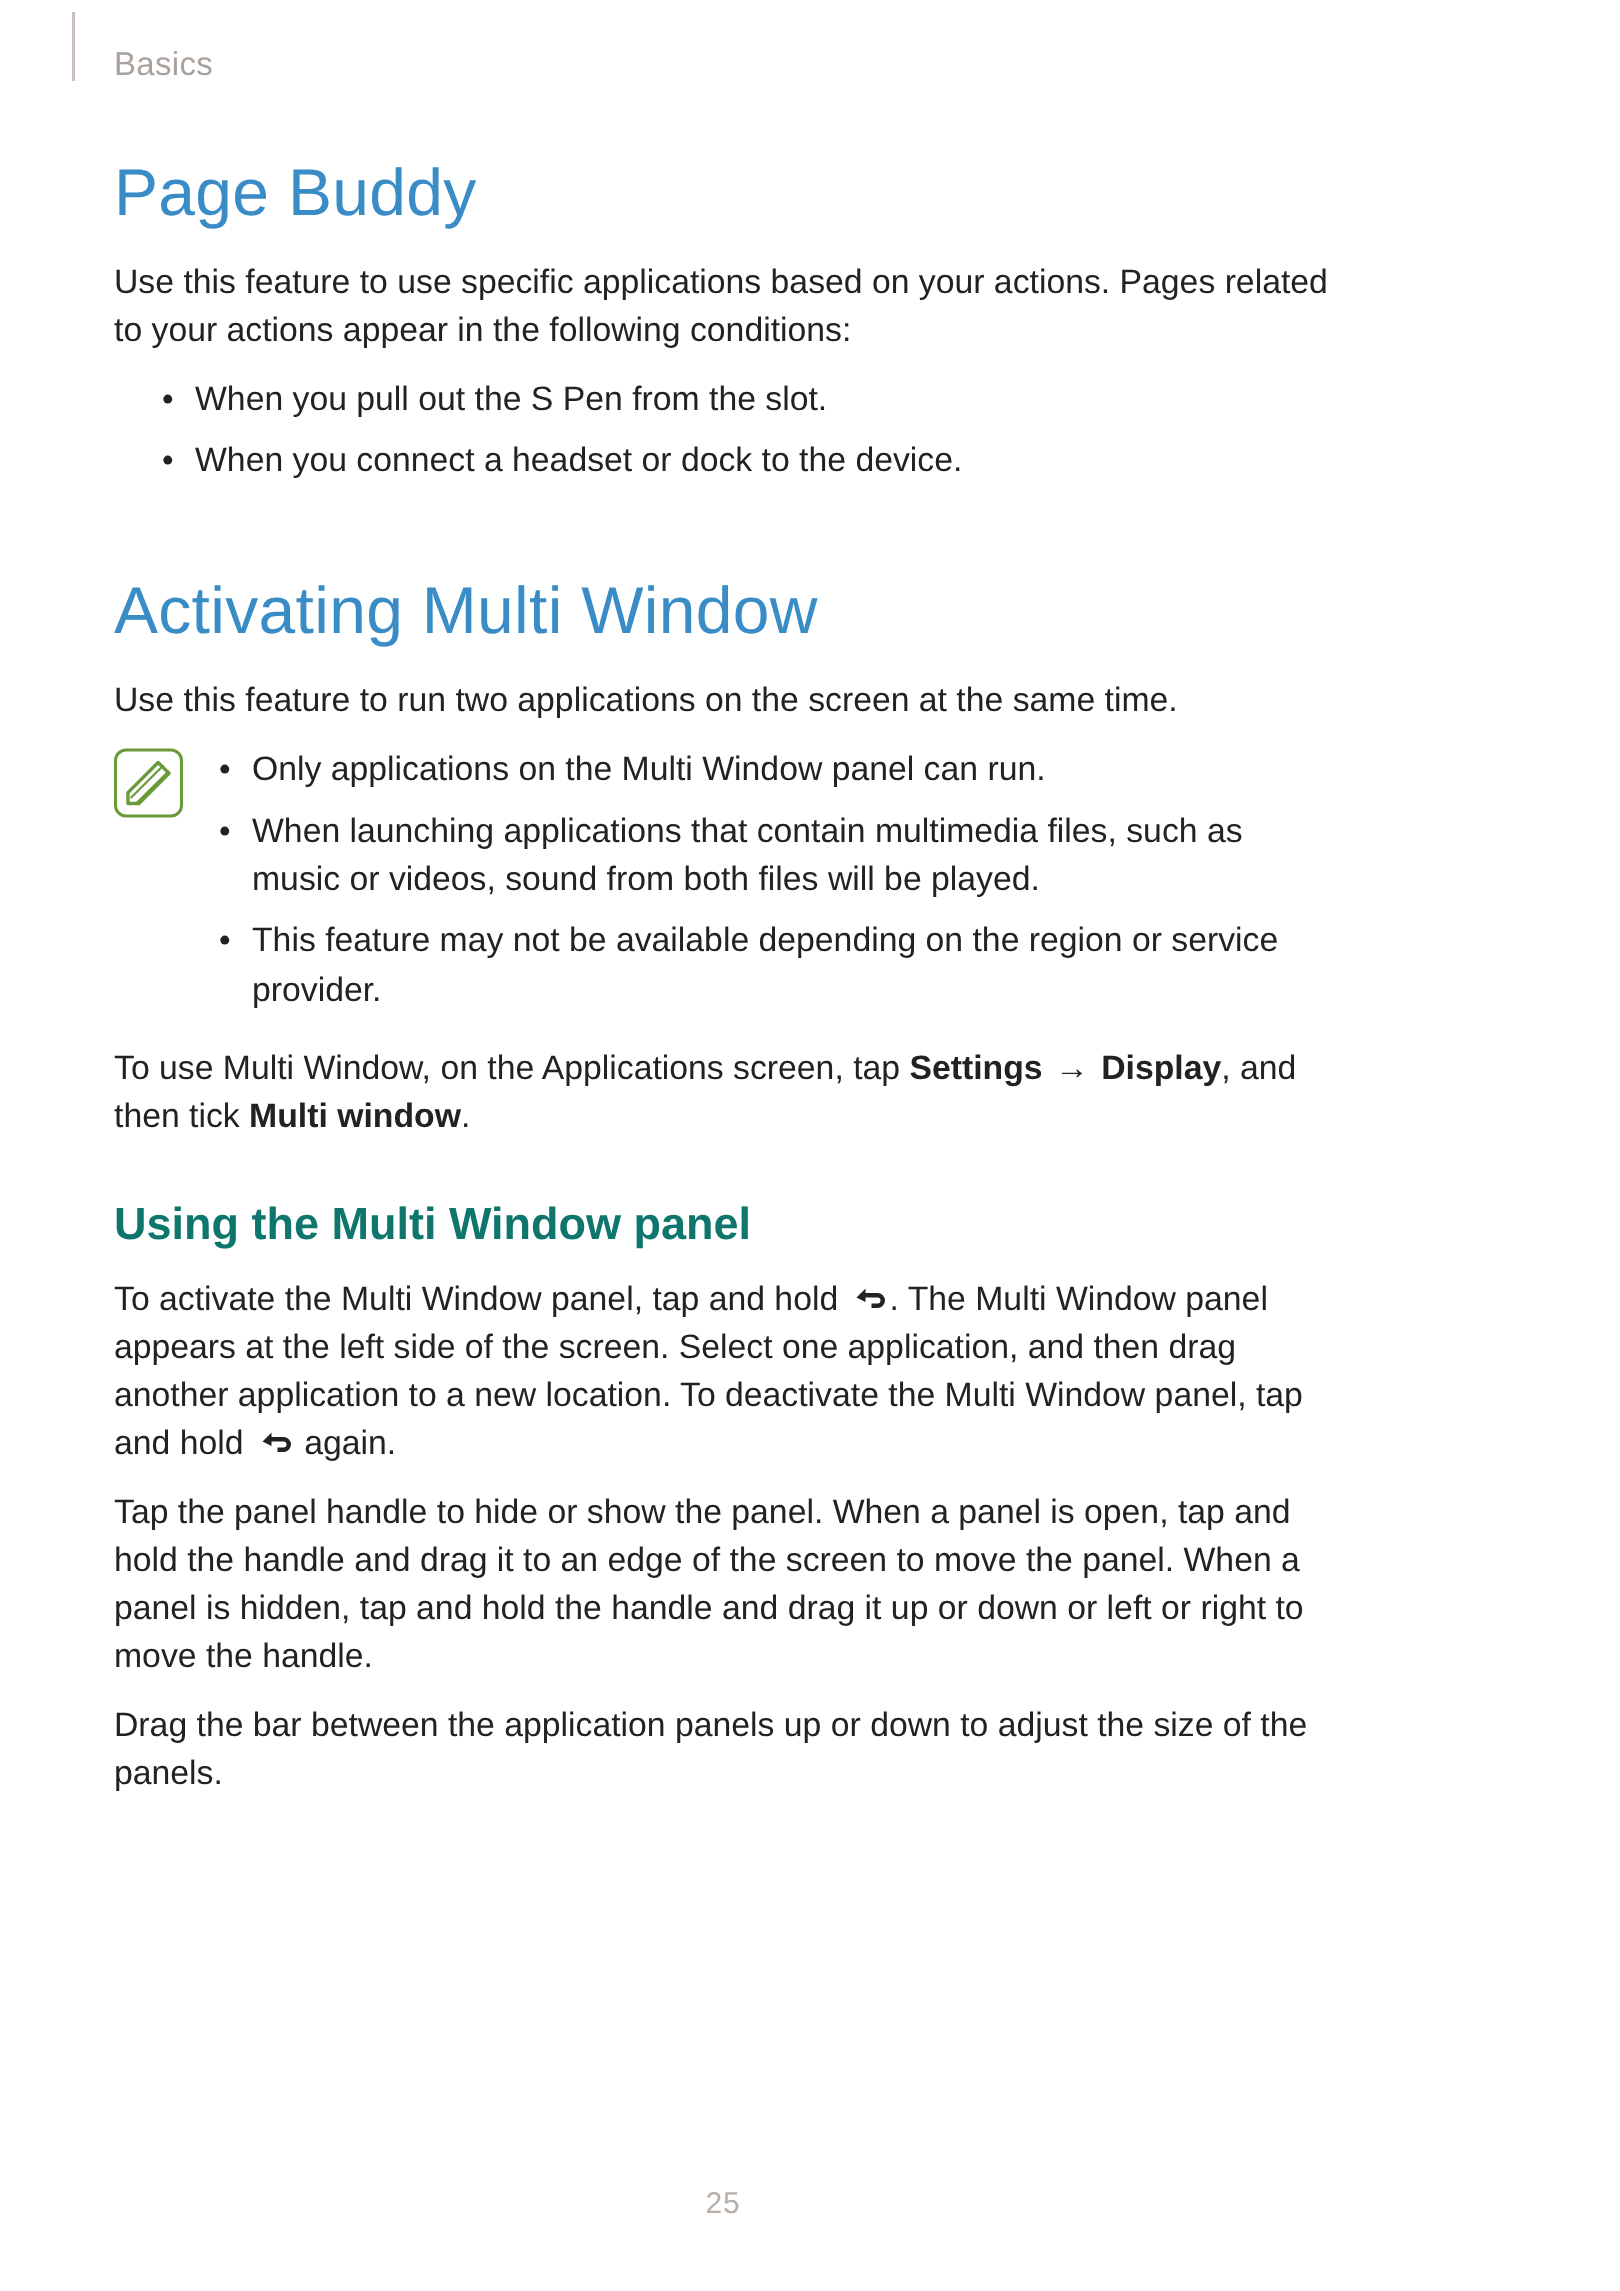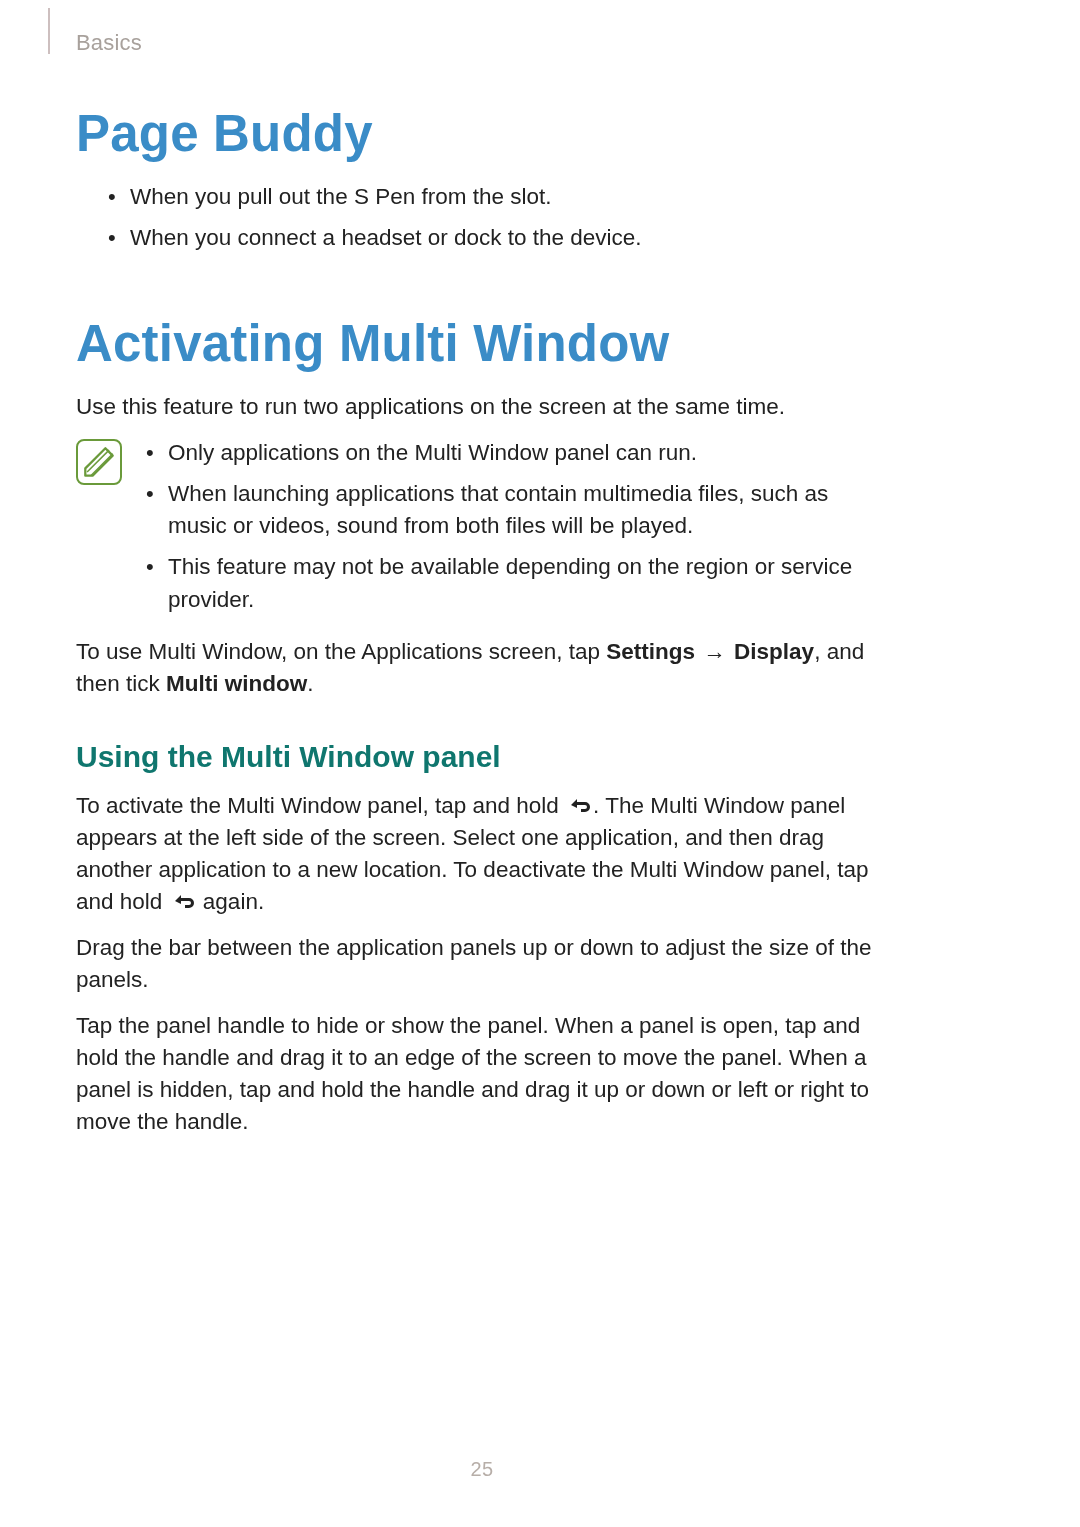--- a/index.html
+++ b/index.html
@@ -31,22 +31,22 @@
     top: 30px;
     font-size: 22px;
     color: #a8a19c;
     letter-spacing: 0.2px;
   }
   .content {
     margin-top: 72px;
   }
   h1.section {
     color: #3a8cc7;
-    font-weight: 700;
-    font-size: 51px;
+    font-weight: 400;
+    font-size: 44px;
     margin: 0 0 18px 0;
     letter-spacing: 0.2px;
   }
   h1.section.spaced {
     margin-top: 60px;
   }
   p.body {
     font-size: 22.5px;
     line-height: 1.42;
     margin: 0 0 14px 0;
@@ -129,20 +129,21 @@
 </head>
 <body>
 
 <div class="page">
   <div class="header-mark"></div>
   <div class="header-label">Basics</div>
 
   <div class="content">
 
     <h1 class="section">Page Buddy</h1>
+    <p class="body">Use this feature to use specific applications based on your actions. Pages related to your actions appear in the following conditions:</p>
     <ul class="bullets">
       <li>When you pull out the S Pen from the slot.</li>
       <li>When you connect a headset or dock to the device.</li>
     </ul>
 
     <h1 class="section spaced">Activating Multi Window</h1>
     <p class="body">Use this feature to run two applications on the screen at the same time.</p>
 
     <div class="note-block">
       <div class="note-icon">
@@ -168,19 +169,19 @@
     <h2 class="subsection">Using the Multi Window panel</h2>
 
     <p class="body">
       <span>To activate the Multi Window panel, tap and hold </span><span class="back-icon"><svg viewBox="0 0 28 20">
             <path d="M6 10 L12 4 L12 7 L20 7 A5 5 0 0 1 20 17 L16 17 L16 14 L20 14 A2 2 0 0 0 20 10 L12 10 L12 13 Z" fill="#222"></path>
           </svg></span><span>. The Multi Window panel appears at the left side of the screen. Select one application, and then drag another application to a new location. To deactivate the Multi Window panel, tap and hold </span><span class="back-icon"><svg viewBox="0 0 28 20">
             <path d="M6 10 L12 4 L12 7 L20 7 A5 5 0 0 1 20 17 L16 17 L16 14 L20 14 A2 2 0 0 0 20 10 L12 10 L12 13 Z" fill="#222"></path>
           </svg></span><span> again.</span>
     </p>
 
+    <p class="body">Tap the panel handle to hide or show the panel. When a panel is open, tap and hold the handle and drag it to an edge of the screen to move the panel. When a panel is hidden, tap and hold the handle and drag it up or down or left or right to move the handle.</p>
     <p class="body">Drag the bar between the application panels up or down to adjust the size of the panels.</p>
-    <p class="body">Tap the panel handle to hide or show the panel. When a panel is open, tap and hold the handle and drag it to an edge of the screen to move the panel. When a panel is hidden, tap and hold the handle and drag it up or down or left or right to move the handle.</p>
 
   </div>
 
   <div class="footer-page">25</div>
 </div>
 
 </body></html>

